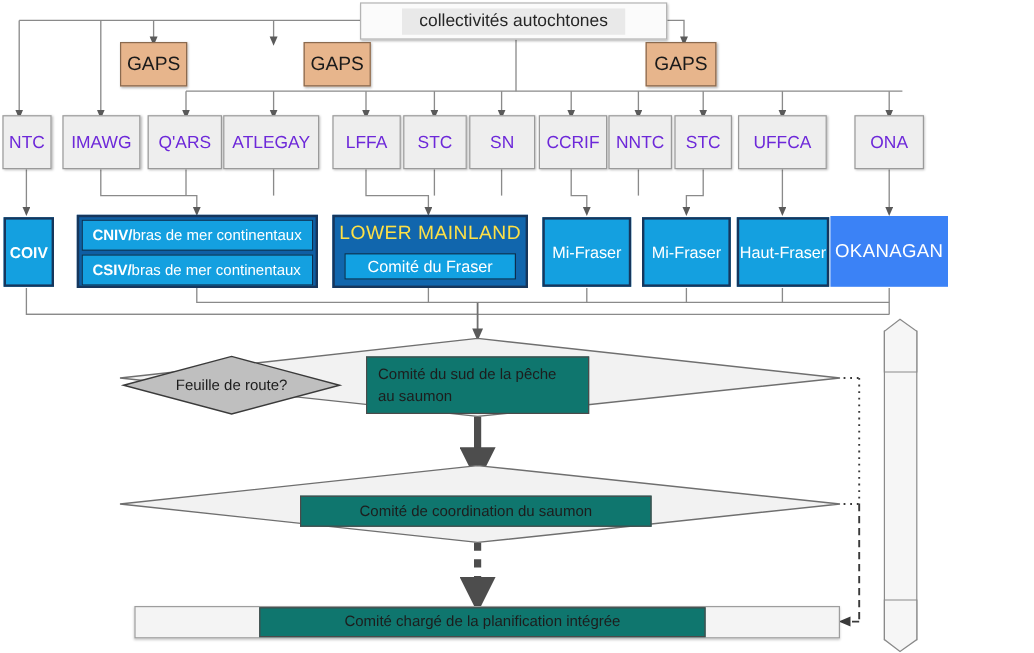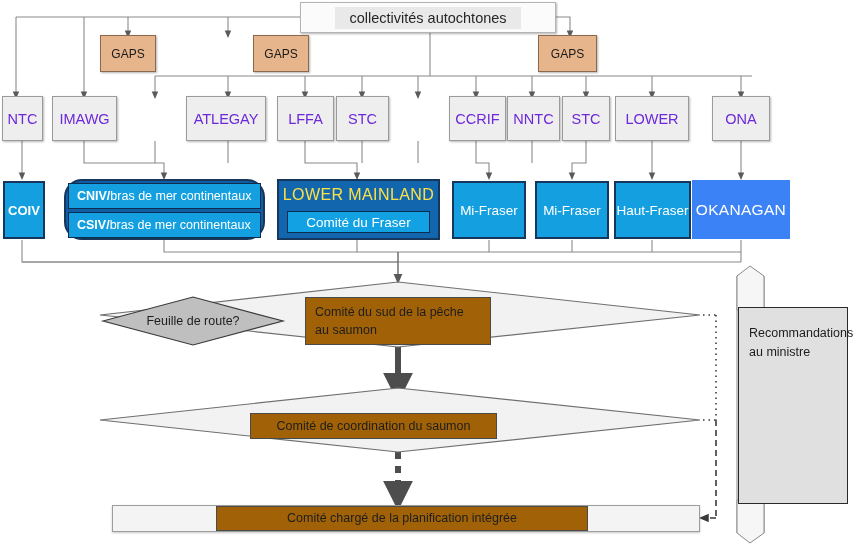--- a/index.html
+++ b/index.html
@@ -22,21 +22,21 @@
     text-align:right;
   }
   .title-inner{
     background:#e9e9e9;color:#262626;font-size:14.5px;
     padding:3px 14px;white-space:nowrap;
   }
 
   
   .gaps{
     background:#e7b58c;border:1px solid #8a6a4f;
-    color:#1a1a1a;font-size:12px;
+    color:#1a1a1a;font-size:16px;
     box-shadow:1px 1px 2px rgba(0,0,0,.30);
   }
 
   
   .acro{
     background:#eeeeee;border:1px solid #9a9a9a;
     color:#6d28d9;font-size:14.5px;
     box-shadow:1px 1px 2px rgba(0,0,0,.28);
   }
 
@@ -71,21 +71,21 @@
   .lm-inner{
     position:absolute;left:8px;right:8px;bottom:5px;height:22px;
     box-sizing:border-box;border:1.5px solid #0d2d4f;background:#12a1e2;
     display:flex;align-items:center;justify-content:center;
     color:#ffffff;font-size:13.5px;
   }
 
   
   .lbl{
     position:absolute;box-sizing:border-box;
-    background:#a16207;border:1px solid #4a4a4a;
+    background:#0f766e;border:1px solid #4a4a4a;
     color:#1d1d1d;font-size:12.5px;
     display:flex;align-items:center;
     padding:3px 9px;line-height:1.45;
   }
   .lbl.center{justify-content:center;text-align:center;}
 
   
   .bottombar{
     position:absolute;box-sizing:border-box;
     background:#f4f4f4;border:1px solid #9d9d9d;
@@ -196,50 +196,56 @@
   <div class="node gaps" style="left:538px;top:35px;width:59px;height:37px;">
     <span>GAPS</span>
   </div>
 
   <div class="node acro" style="left:2px;top:96px;width:41px;height:45px;">
     <span>NTC</span>
   </div>
   <div class="node acro" style="left:52px;top:96px;width:65px;height:45px;">
     <span>IMAWG</span>
   </div>
+  <div class="node acro" style="left:123px;top:96px;width:62px;height:45px;">
+    <span>Q'ARS</span>
+  </div>
   <div class="node acro" style="left:186px;top:96px;width:80px;height:45px;">
     <span>ATLEGAY</span>
   </div>
   <div class="node acro" style="left:277px;top:96px;width:57px;height:45px;">
     <span>LFFA</span>
   </div>
   <div class="node acro" style="left:336px;top:96px;width:53px;height:45px;">
     <span>STC</span>
   </div>
+  <div class="node acro" style="left:391px;top:96px;width:55px;height:45px;">
+    <span>SN</span>
+  </div>
   <div class="node acro" style="left:449px;top:96px;width:57px;height:45px;">
     <span>CCRIF</span>
   </div>
   <div class="node acro" style="left:507px;top:96px;width:53px;height:45px;">
     <span>NNTC</span>
   </div>
   <div class="node acro" style="left:562px;top:96px;width:48px;height:45px;">
     <span>STC</span>
   </div>
   <div class="node acro" style="left:615px;top:96px;width:74px;height:45px;">
-    <span>LOWER</span>
+    <span>UFFCA</span>
   </div>
   <div class="node acro" style="left:712px;top:96px;width:58px;height:45px;">
     <span>ONA</span>
   </div>
 
   <div class="node blue" style="left:3px;top:181px;width:42px;height:58px;">
     <span>COIV</span>
   </div>
 
-  <div class="stackwrap" style="left:64px;top:179px;width:201px;height:61px;border-radius:18px;">
+  <div class="stackwrap" style="left:64px;top:179px;width:201px;height:61px;">
     <div class="stackrow" style="top:2px;height:26px;">
       <b>CNIV/</b>
         <span>bras de mer continentaux</span>
     </div>
     <div class="stackrow" style="top:31px;height:26px;">
       <b>CSIV/</b>
         <span>bras de mer continentaux</span>
     </div>
   </div>
 
@@ -270,28 +276,24 @@
     <polygon points="100,420 398,388 700,420 398,452" fill="#f2f2f2" stroke="#6f6f6f" stroke-width="1.2"></polygon>
   </svg>
 
   <div style="position:absolute;left:103px;top:309px;width:180px;height:24px;
               display:flex;align-items:center;justify-content:center;
               font-size:12.5px;color:#1d1d1d;">Feuille de route?</div>
 
   <div class="lbl" style="left:305px;top:297px;width:186px;height:48px;white-space:pre-line;">Comité du sud de la pêche
 au saumon</div>
 
-  <div class="lbl center" style="left:250px;top:413px;width:247px;height:26px;">Comité de coordination du saumon</div>
+  <div class="lbl center" style="left:250px;top:413px;width:293px;height:26px;">Comité de coordination du saumon</div>
 
   <div class="bottombar" style="left:112px;top:505px;width:588px;height:27px;"></div>
   <div class="lbl center" style="left:216px;top:506px;width:372px;height:25px;">Comité chargé de la planification intégrée</div>
 
   <svg class="svg-layer" viewBox="0 0 862 544">
     <polygon points="737,276 764,276 764,533 737,533" fill="#f6f6f6" stroke="#8a8a8a" stroke-width="1"></polygon>
     <polygon points="737,310 737,276 750,266 764,276 764,310" fill="#f6f6f6" stroke="#8a8a8a" stroke-width="1"></polygon>
     <polygon points="737,500 737,533 750,543 764,533 764,500" fill="#f6f6f6" stroke="#8a8a8a" stroke-width="1"></polygon>
   </svg>
-  <div class="reco" style="left:738px;top:307px;width:110px;height:197px;">
-    <span class="reco-txt">Recommandations
-au ministre</span>
-  </div>
 
 </div>
 
 </body></html>

